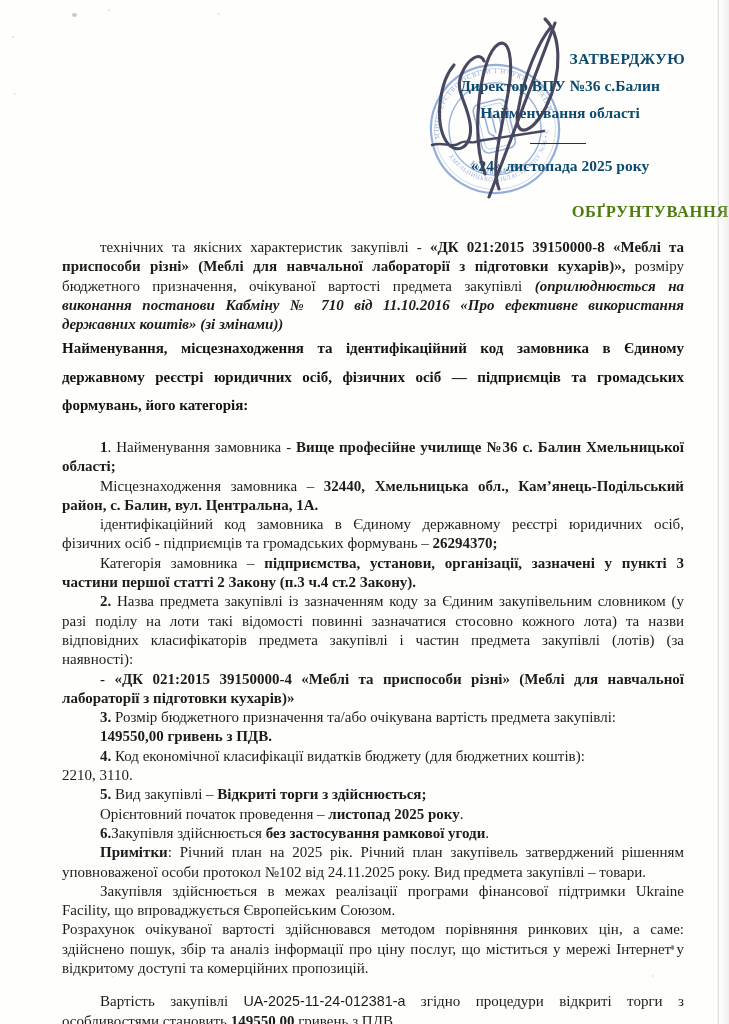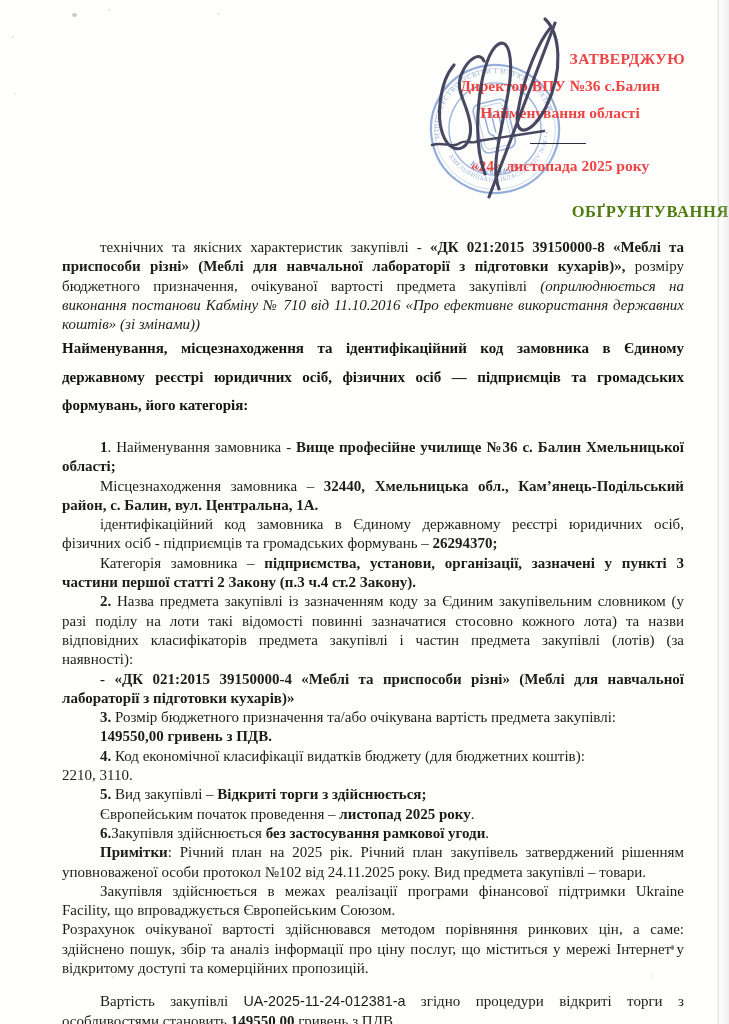--- a/index.html
+++ b/index.html
@@ -24,21 +24,21 @@
     background:linear-gradient(to right,rgba(255,255,255,0),rgba(210,210,212,.35));
   }
   .speck{position:absolute;border-radius:50%;background:#8a8a8a;}
 
   
   .header{position:relative;height:196px;}
   .approval{
     position:absolute;top:46px;right:38px;width:262px;
     text-align:center;font-weight:bold;
     font-size:15.5px;line-height:26.8px;
-    color:#ef4444;z-index:3;
+    color:#0c4a6e;z-index:3;
   }
   .approval .l-first{text-align:right;padding-right:6px;letter-spacing:.4px;}
   .sig-line{
     display:inline-block;width:56px;height:1em;
     border-bottom:1.4px solid #2c2c3e;
     margin-right:4px;vertical-align:baseline;
   }
 
   .stamp{position:absolute;left:421px;top:54px;width:148px;height:150px;z-index:1;opacity:.88;}
   .signature{position:absolute;left:427px;top:10px;width:152px;height:198px;z-index:4;}
@@ -57,21 +57,21 @@
   }
   .content p{margin:0;text-indent:38px;}
   .content p.noind{text-indent:0;}
   .content .mt{margin-top:14px;}
   .sect{
     font-weight:bold;line-height:28.5px;margin-top:14px;color:#141414;
     text-indent:0 !important;
   }
   .items{margin-top:18px;}
   .b{font-weight:bold;}
-  .bi{font-weight:normal;font-style:italic;}
+  .bi{font-weight:bold;font-style:italic;}
   .sans{font-family:"Liberation Sans", sans-serif;font-size:14.3px;}
 </style>
 </head>
 <body>
 
 <div class="page">
   <div class="page-edge-soft"></div>
   <div class="page-edge"></div>
 
   <div class="speck" style="left:72px;top:13px;width:5px;height:4px;opacity:.45"></div>
@@ -155,21 +155,21 @@
       <p class="b">- «ДК 021:2015 39150000-4 «Меблі та приспособи різні» (Меблі для навчальної лабораторії з підготовки кухарів)»</p>
 
       <p><span class="b">3.</span><span> Розмір бюджетного призначення та/або очікувана вартість предмета закупівлі:</span></p>
 
       <p class="b">149550,00 гривень з ПДВ.</p>
 
       <p><span class="b">4.</span><span> Код економічної класифікації видатків бюджету (для бюджетних коштів):</span><br><span>2210, 3110.</span></p>
 
       <p><span class="b">5.</span><span> Вид закупівлі – </span><span class="b">Відкриті торги з здійснюється;</span></p>
 
-      <p><span>Європейським початок проведення – </span><span class="b">листопад  2025 року</span><span>.</span></p>
+      <p><span>Орієнтовний початок проведення – </span><span class="b">листопад  2025 року</span><span>.</span></p>
 
       <p><span class="b">6.</span><span>Закупівля здійснюється </span><span class="b">без застосування рамкової угоди</span><span>.</span></p>
 
       <p><span class="b">Примітки</span><span>: Річний план на 2025 рік. Річний план закупівель затверджений рішенням уповноваженої особи протокол №102  від 24.11.2025 року. Вид предмета закупівлі – товари.</span></p>
 
       <p>Закупівля здійснюється в межах реалізації програми фінансової підтримки Ukraine Facility, що впроваджується Європейським Союзом.</p>
 
       <p class="noind">Розрахунок очікуваної вартості здійснювався методом порівняння ринкових цін, а саме: здійснено пошук, збір та аналіз інформації про ціну послуг, що міститься у мережі Інтернет у відкритому доступі та комерційних пропозицій.</p>
 
       <p class="mt"><span>Вартість закупівлі  </span><span class="sans">UA-2025-11-24-012381-а</span><span> згідно процедури  відкриті торги з особливостями становить  </span><span class="b">149550,00</span><span> гривень з ПДВ.</span></p>

